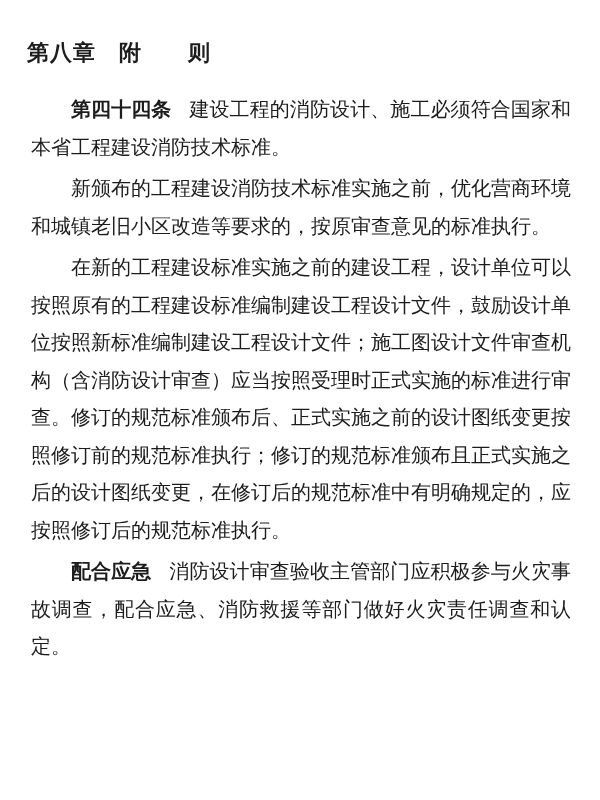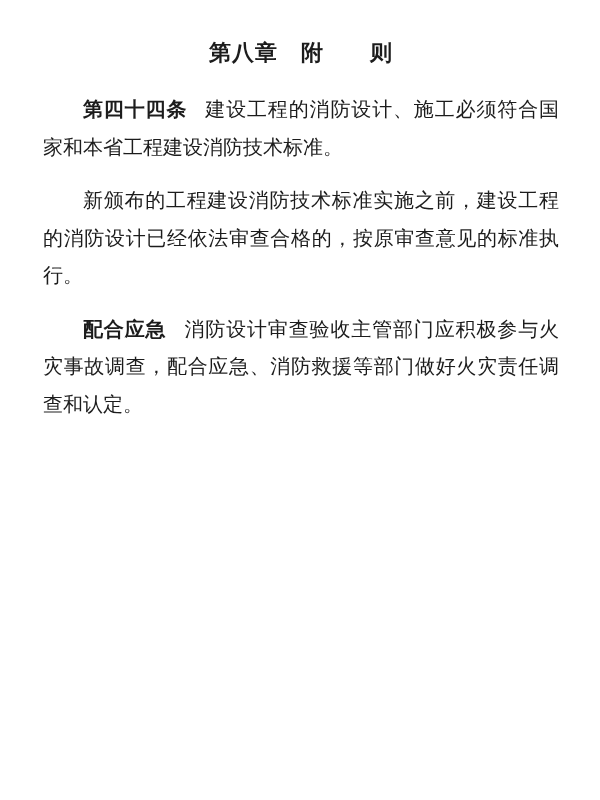--- a/index.html
+++ b/index.html
@@ -14,48 +14,49 @@
   }
   .page {
     box-sizing: border-box;
     width: 600px;
     height: 800px;
     padding: 40px 25px 0 27px;
     background: #ffffff;
   }
   .chapter-title {
     margin: 0 0 25px 0;
-    text-align: center;
+    text-align: left;
     font-family: "DejaVu Sans", "Liberation Sans", sans-serif;
     font-weight: bold;
     font-size: 22px;
     line-height: 1.2;
     color: #1c1c1c;
     letter-spacing: 1px;
   }
   .doc-body {
     font-family: "DejaVu Serif", "Liberation Serif", serif;
     font-size: 20px;
     line-height: 37.5px;
     color: #1c1c1c;
     text-align: justify;
   }
   .para {
-    margin: 16px;
+    margin: 4px;
     text-indent: 2em;
   }
   .article-label {
     font-family: "DejaVu Sans", "Liberation Sans", sans-serif;
     font-weight: bold;
     margin-right: 0.9em;
   }
 </style>
 </head>
 <body style="background: rgb(255, 255, 255);">
 
 <div class="page" style="background: rgb(255, 255, 255);">
   <h1 class="chapter-title" style="color: rgb(28, 28, 28);">第八章　附　　则</h1>
   <div class="doc-body" id="paragraphs" style="color: rgb(28, 28, 28);">
       <p class="para"><b class="article-label">第四十四条</b><span>建设工程的消防设计、施工必须符合国家和本省工程建设消防技术标准。</span></p>
-      <p class="para"><span>新颁布的工程建设消防技术标准实施之前，建设工程的消防设计已经依法审查合格的，按原审查意见的标准执行。</span></p>
+      <p class="para"><span>新颁布的工程建设消防技术标准实施之前，优化营商环境和城镇老旧小区改造等要求的，按原审查意见的标准执行。</span></p>
+      <p class="para"><span>在新的工程建设标准实施之前的建设工程，设计单位可以按照原有的工程建设标准编制建设工程设计文件，鼓励设计单位按照新标准编制建设工程设计文件；施工图设计文件审查机构（含消防设计审查）应当按照受理时正式实施的标准进行审查。修订的规范标准颁布后、正式实施之前的设计图纸变更按照修订前的规范标准执行；修订的规范标准颁布且正式实施之后的设计图纸变更，在修订后的规范标准中有明确规定的，应按照修订后的规范标准执行。</span></p>
       <p class="para"><b class="article-label">配合应急</b><span>消防设计审查验收主管部门应积极参与火灾事故调查，配合应急、消防救援等部门做好火灾责任调查和认定。</span></p>
     </div>
 </div>
 
 </body></html>

